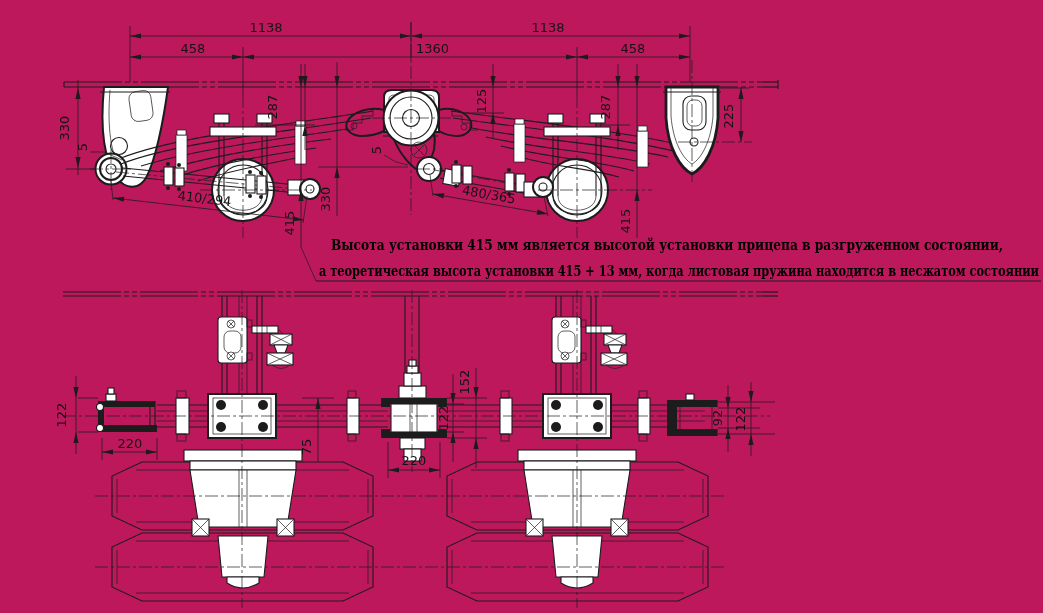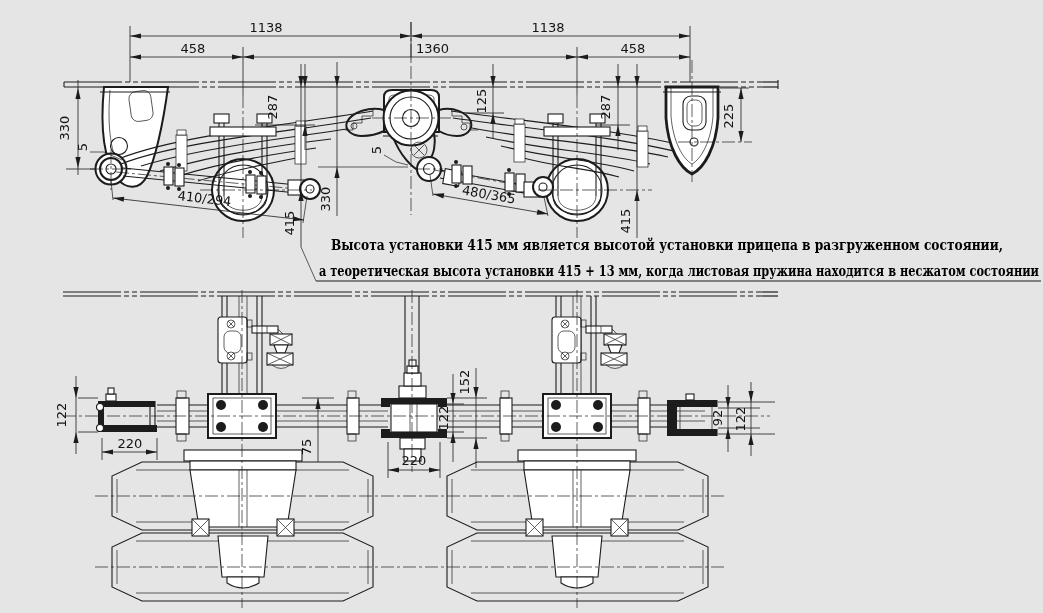--- a/index.html
+++ b/index.html
@@ -1,16 +1,16 @@
 <!DOCTYPE html>
 <html><head>
 <meta charset="utf-8">
 <style>
   html,body{margin:0;padding:0;background:#fff;}
-  .page{position:relative;width:1043px;height:613px;background:#e5e5e5;overflow:hidden;}
+  .page{position:relative;width:1043px;height:613px;background:#be185d;overflow:hidden;}
   svg{display:block;}
   .ln  {stroke:#1c1c1c;stroke-width:1.1;fill:none;stroke-linecap:butt;}
   .ln2 {stroke:#1c1c1c;stroke-width:2;fill:none;}
   .ln3 {stroke:#1c1c1c;stroke-width:2.8;fill:none;}
   .thin{stroke:#1c1c1c;stroke-width:.7;fill:none;}
   .dim {stroke:#1c1c1c;stroke-width:.8;fill:none;}
   .cl  {stroke:#1c1c1c;stroke-width:.7;fill:none;stroke-dasharray:13 3 3 3;}
   .frm {stroke:#1c1c1c;stroke-width:1.2;fill:none;stroke-dasharray:58 3 5 3 5 3;}
   .arr {fill:#1c1c1c;stroke:none;}
   .wh  {fill:#ffffff;}

